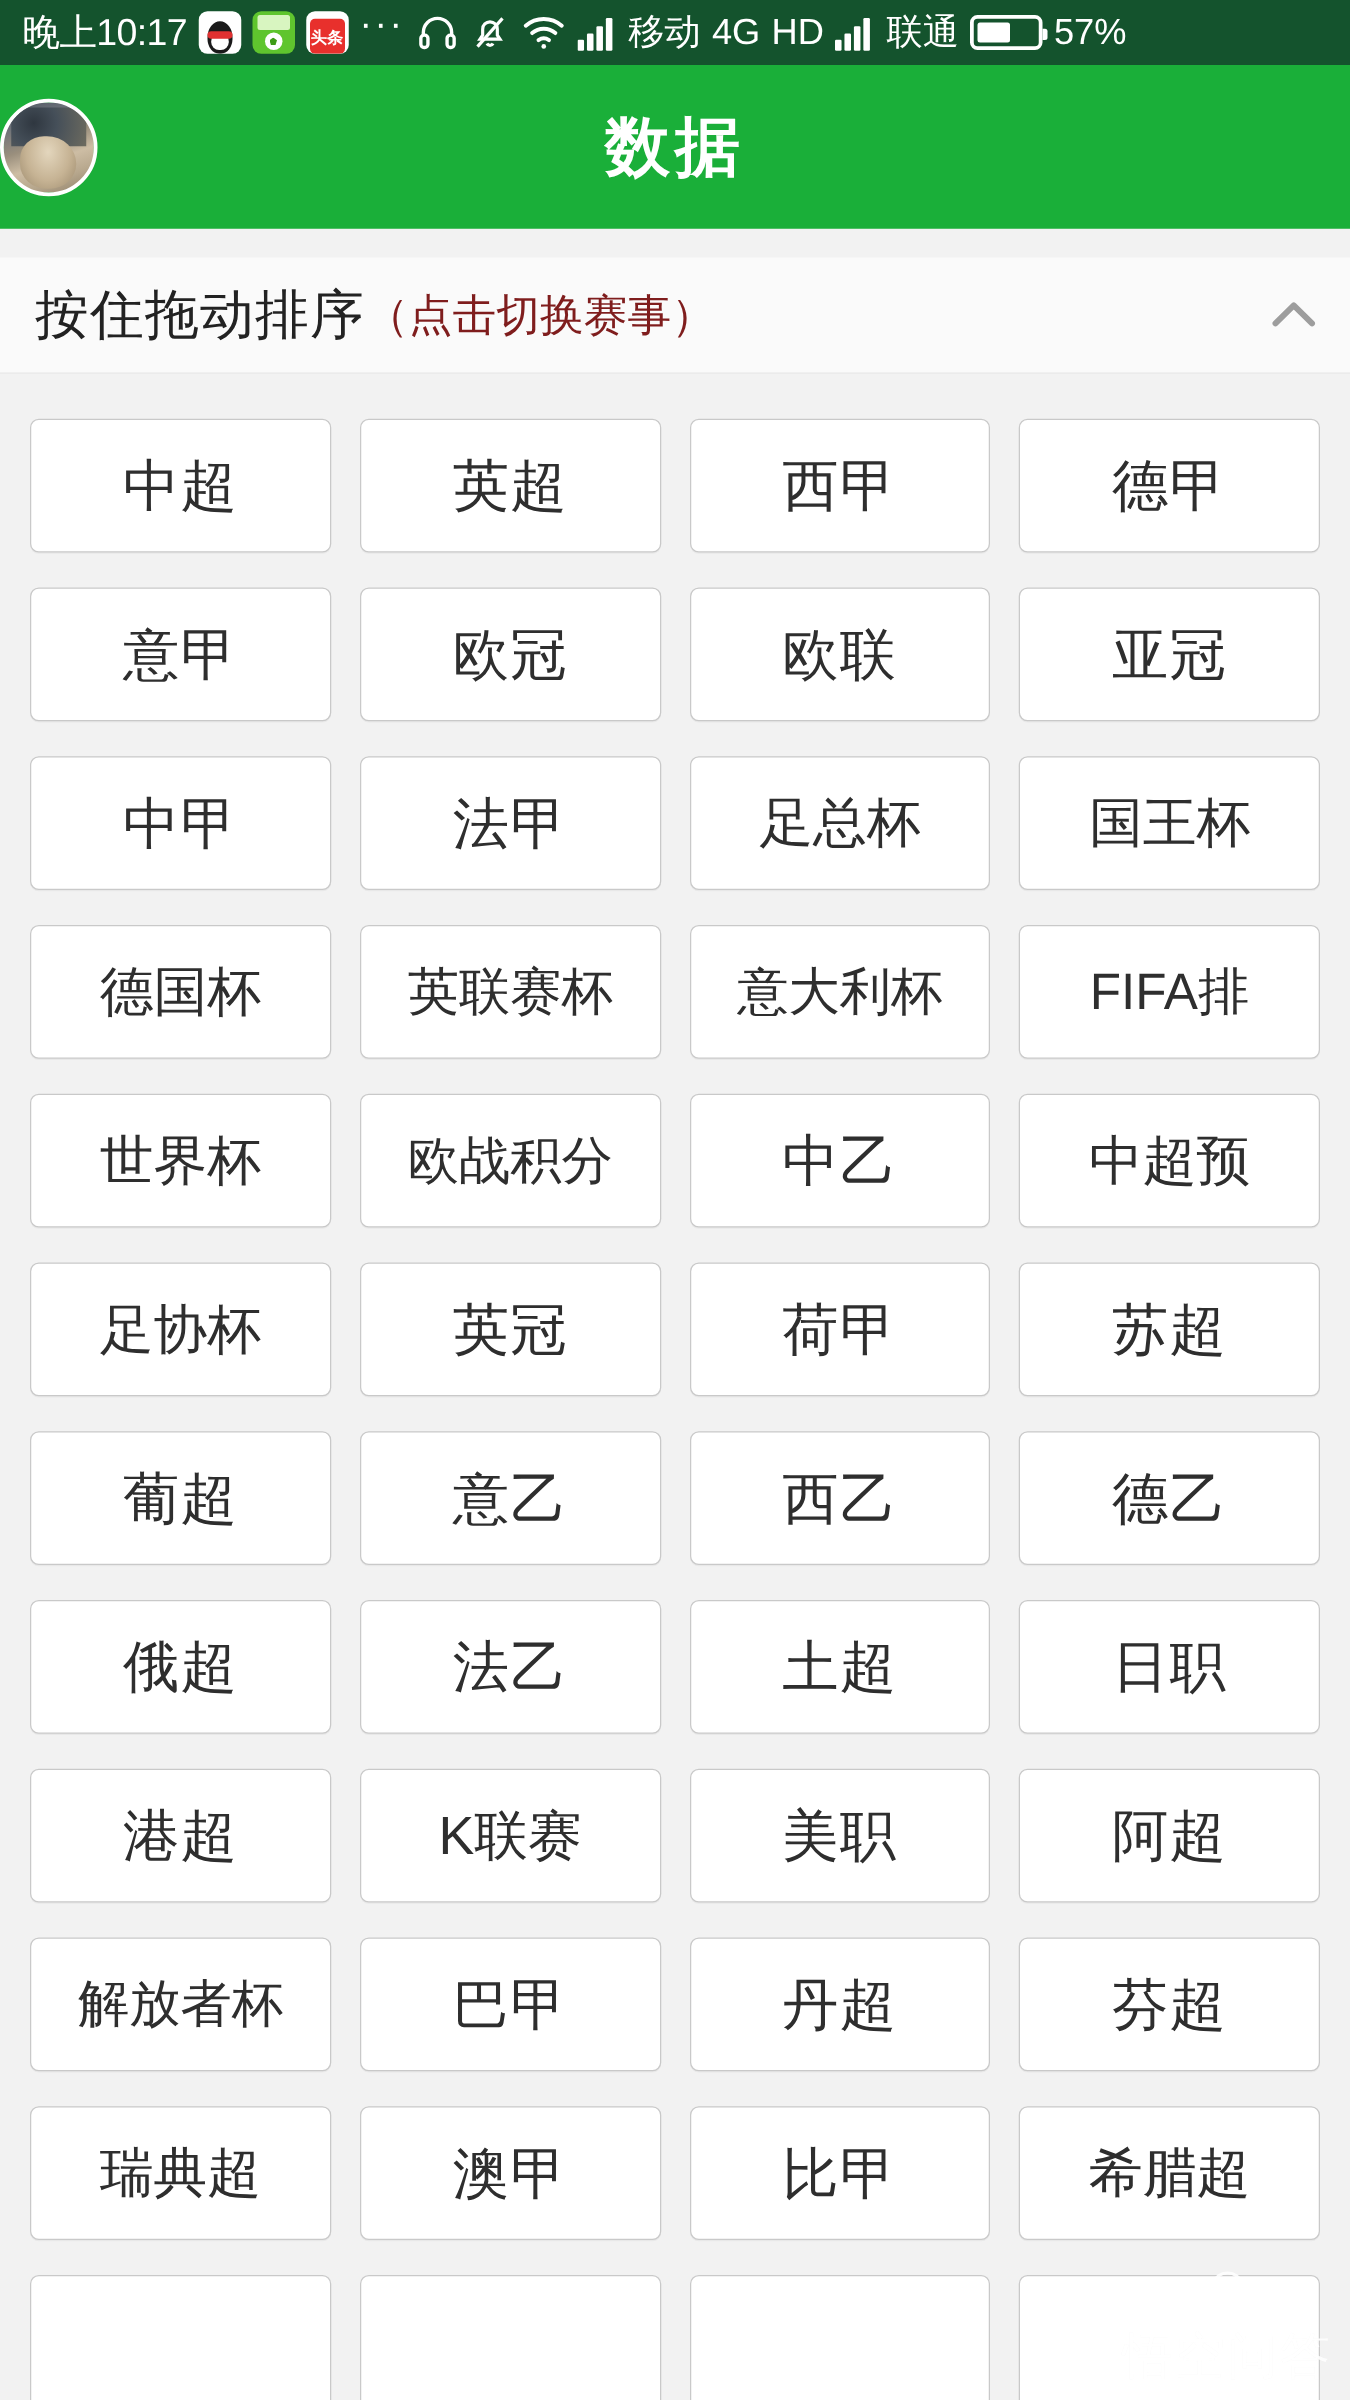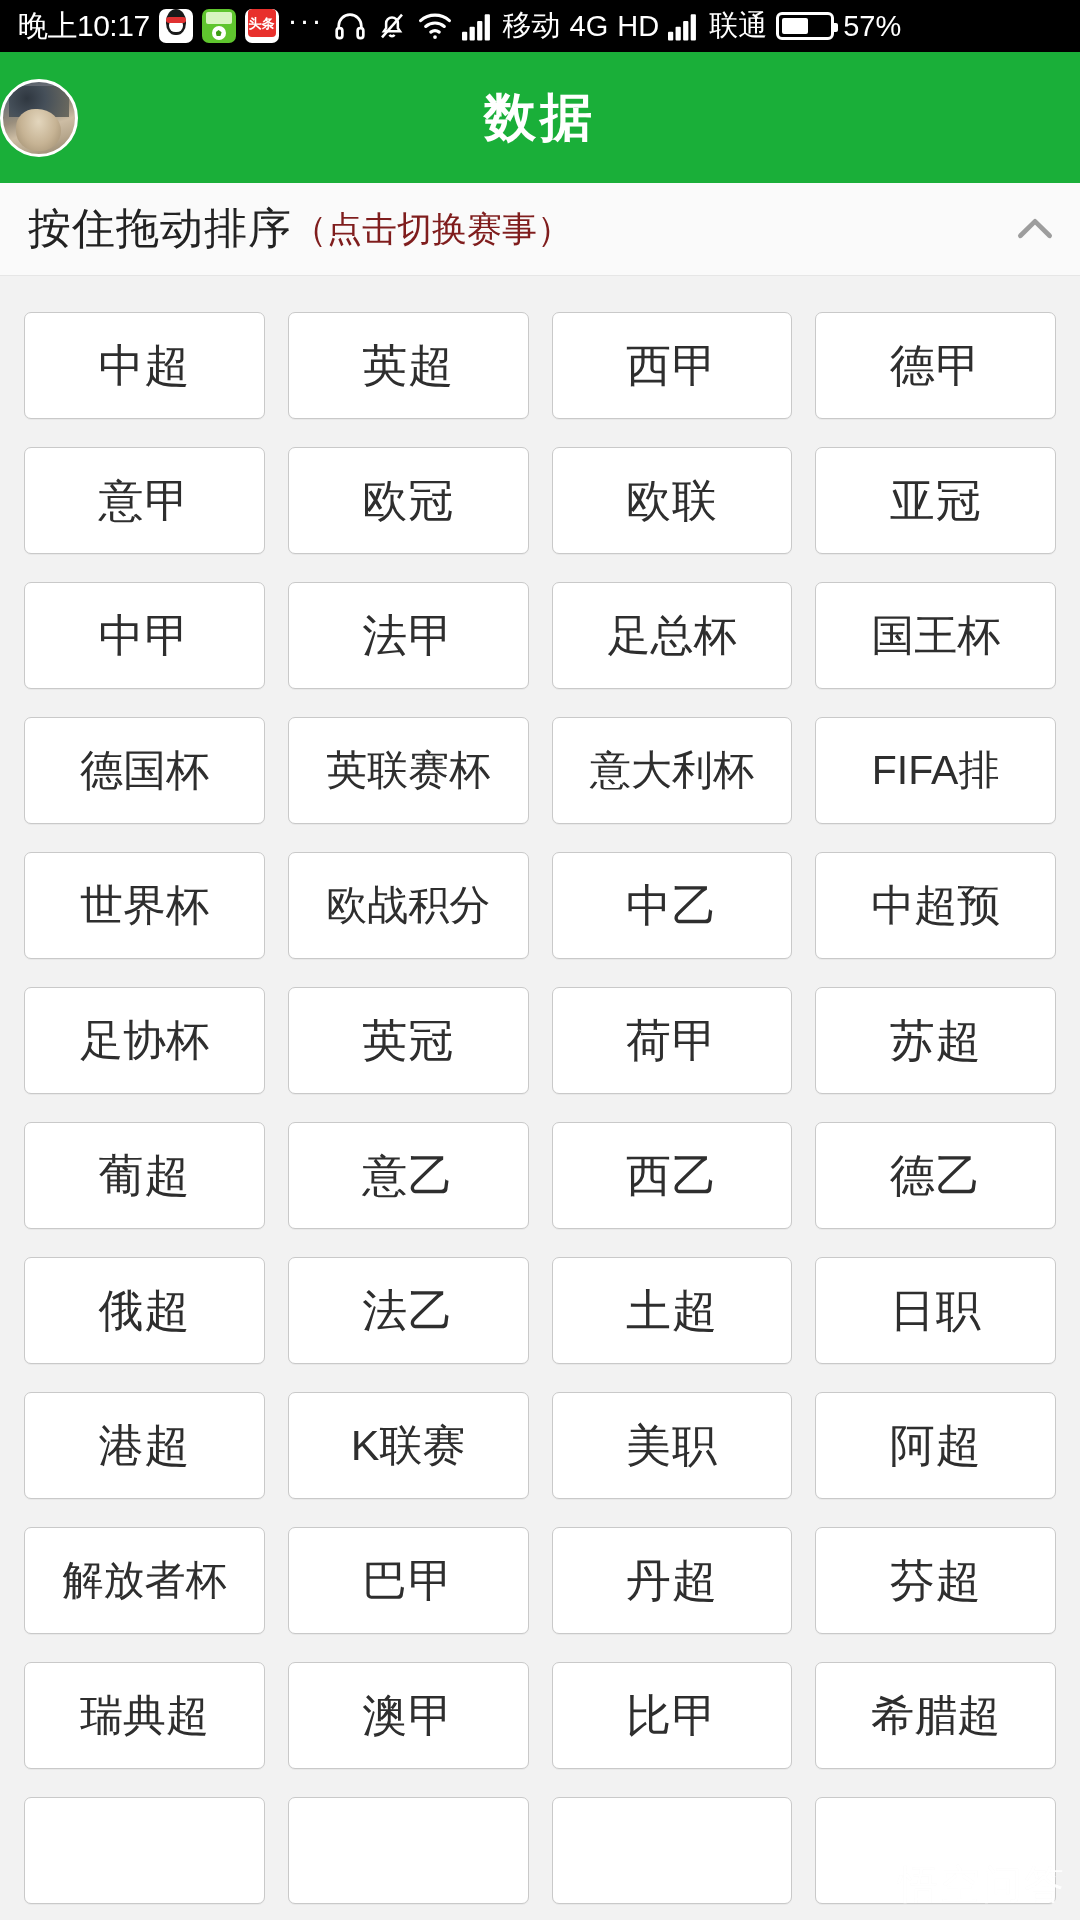--- a/index.html
+++ b/index.html
@@ -8,36 +8,36 @@
     width: 1080px;
     height: 1920px;
     overflow: hidden;
     background: #f2f2f2;
     font-family: "Liberation Sans", "DejaVu Sans", sans-serif;
   }
 
   
   #status-bar {
     height: 52px;
-    background: #000000;
+    background: #14532d;
     display: flex;
     align-items: center;
     padding: 0 16px 0 18px;
     color: #ffffff;
     gap: 9px;
   }
   #status-clock {
     font-size: 30px;
     letter-spacing: -0.5px;
     white-space: nowrap;
   }
   .app-badge {
     width: 34px; height: 34px;
     border-radius: 7px;
-    display: flex; align-items: flex-start; justify-content: center;
+    display: flex; align-items: flex-end; justify-content: center;
     overflow: hidden;
     flex: 0 0 auto;
     position: relative;
   }
   .badge-qq { background: #ffffff; }
   .badge-qq .peng {
     width: 20px; height: 26px;
     background: #1a1a1a;
     border-radius: 50% 50% 46% 46%;
     position: relative;
@@ -130,20 +130,21 @@
     pointer-events: none;
   }
 
   
   #section-header {
     height: 93px;
     background: #fafafa;
     display: flex; align-items: center;
     padding: 0 18px 0 28px;
     border-bottom: 1px solid #e6e6e6;
+    margin-top: 23px;
   }
   #section-title-main {
     font-size: 43px; color: #222222; letter-spacing: 1px;
   }
   #section-title-sub {
     font-size: 35px; color: #7f1d1d; letter-spacing: 0px;
   }
   #section-header-spacer { flex: 1 1 auto; }
   #collapse-chevron { width: 54px; height: 54px; }
   #collapse-chevron svg { display: block; }

